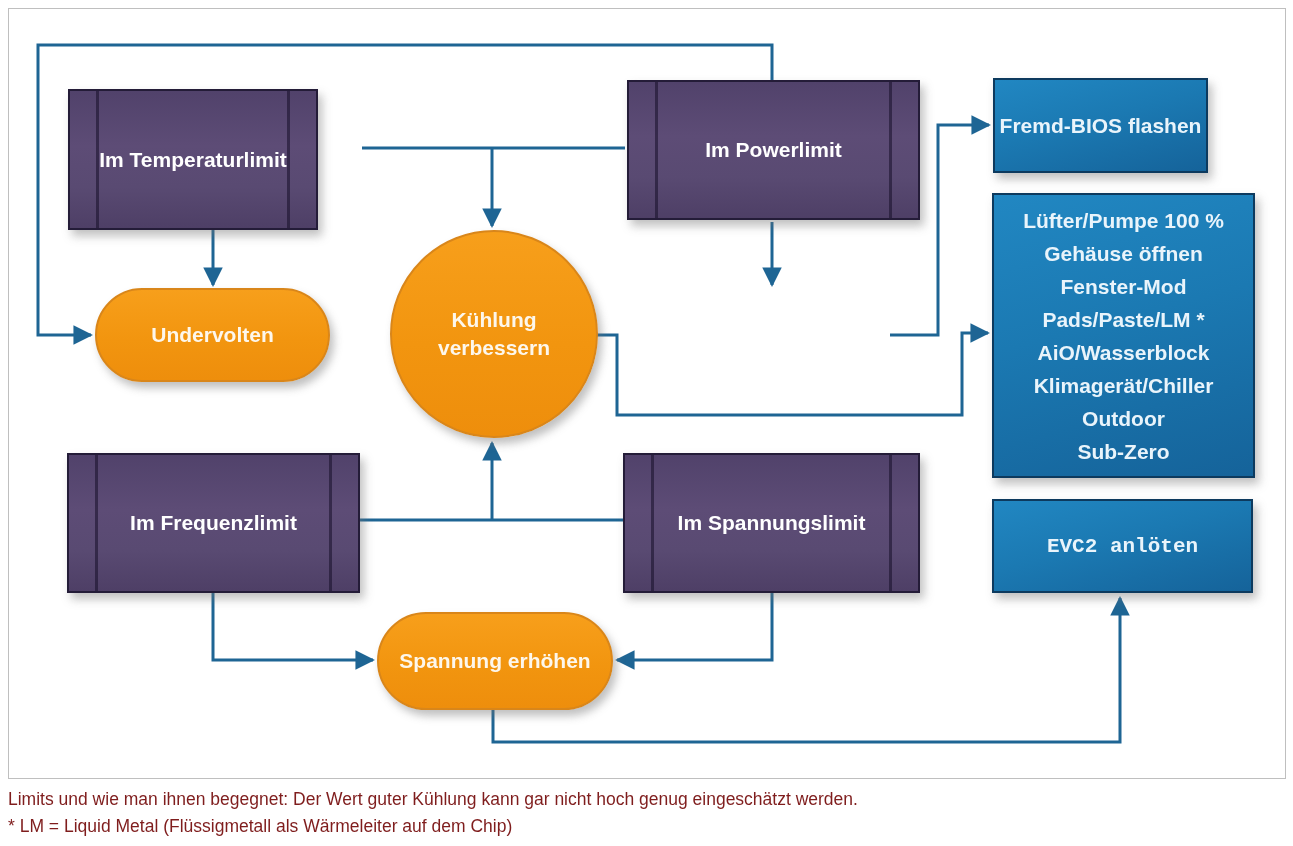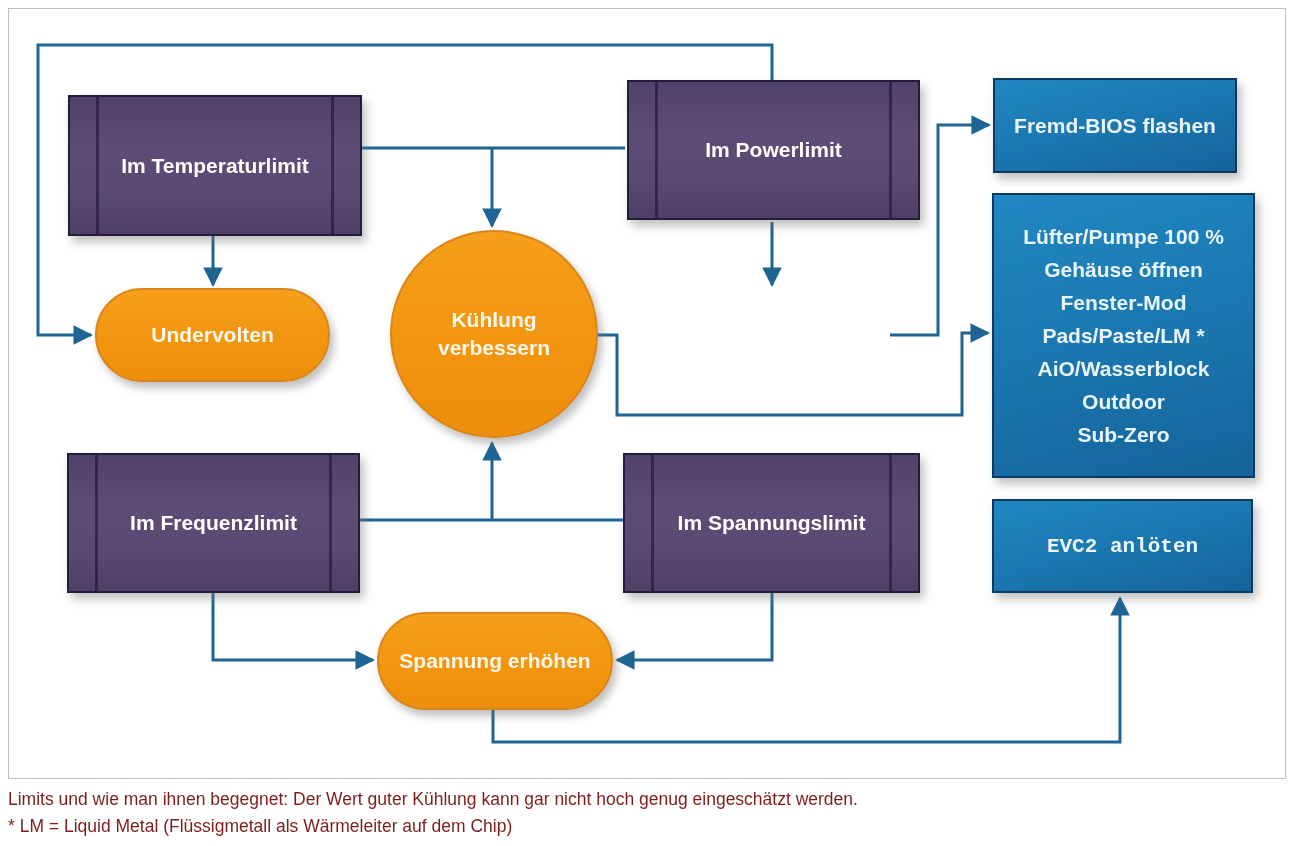--- a/index.html
+++ b/index.html
@@ -26,29 +26,29 @@
   .pill{border-radius:60px;white-space:nowrap;}
   .circle{border-radius:50%;}
   .circle .lbl{width:150px;line-height:28px;}
 
   
   .solution{background:linear-gradient(165deg,#2187c2 0%,#1b79b2 45%,#15639a 100%);
             border:2px solid #0d3a5e;color:#e9f4fb;font-weight:600;font-size:21px;}
   .list-box{flex-direction:column;line-height:33px;}
 
   
-  #n-temp      {left:68px;  top:95px;  width:294px; height:141px;}
+  #n-temp      {left:68px;  top:89px;  width:250px; height:141px;}
   #n-power     {left:627px; top:80px;  width:293px; height:140px;}
   #n-freq      {left:67px;  top:453px; width:293px; height:140px;}
   #n-spann     {left:623px; top:453px; width:297px; height:140px;}
   #n-undervolt {left:95px;  top:288px; width:235px; height:94px;}
   #n-plerh     {left:657px; top:288px; width:233px; height:94px;}
   #n-sperh     {left:377px; top:612px; width:236px; height:98px;}
   #n-cool      {left:390px; top:230px; width:208px; height:208px;}
-  #n-bios      {left:993px; top:78px;  width:244px; height:95px;}
+  #n-bios      {left:993px; top:78px;  width:215px; height:95px;}
   #n-list      {left:992px; top:193px; width:263px; height:285px;}
   #n-evc2      {left:992px; top:499px; width:261px; height:94px;font-family:Liberation Mono, monospace;}
 
   .caption{position:absolute;left:8px;top:786px;color:#7f1d1d;font-size:17.5px;line-height:27px;}
 </style>
 </head>
 <body>
 
 <div class="stage">
 
@@ -113,20 +113,21 @@
 
   <div class="node solution shadow" id="n-bios">
     <span class="lbl">Fremd-BIOS flashen</span>
   </div>
   <div class="node solution list-box shadow" id="n-list">
     <div>Lüfter/Pumpe 100 %</div>
     <div>Gehäuse öffnen</div>
     <div>Fenster-Mod</div>
     <div>Pads/Paste/LM *</div>
     <div>AiO/Wasserblock</div>
+    <div>Klimagerät/Chiller</div>
     <div>Outdoor</div>
     <div>Sub-Zero</div>
   </div>
   <div class="node solution shadow" id="n-evc2">
     <span class="lbl">EVC2 anlöten</span>
   </div>
 
   <div class="caption">
     <div>Limits und wie man ihnen begegnet: Der Wert guter Kühlung kann gar nicht hoch genug eingeschätzt werden.</div>
     <div>* LM = Liquid Metal (Flüssigmetall als Wärmeleiter auf dem Chip)</div>

